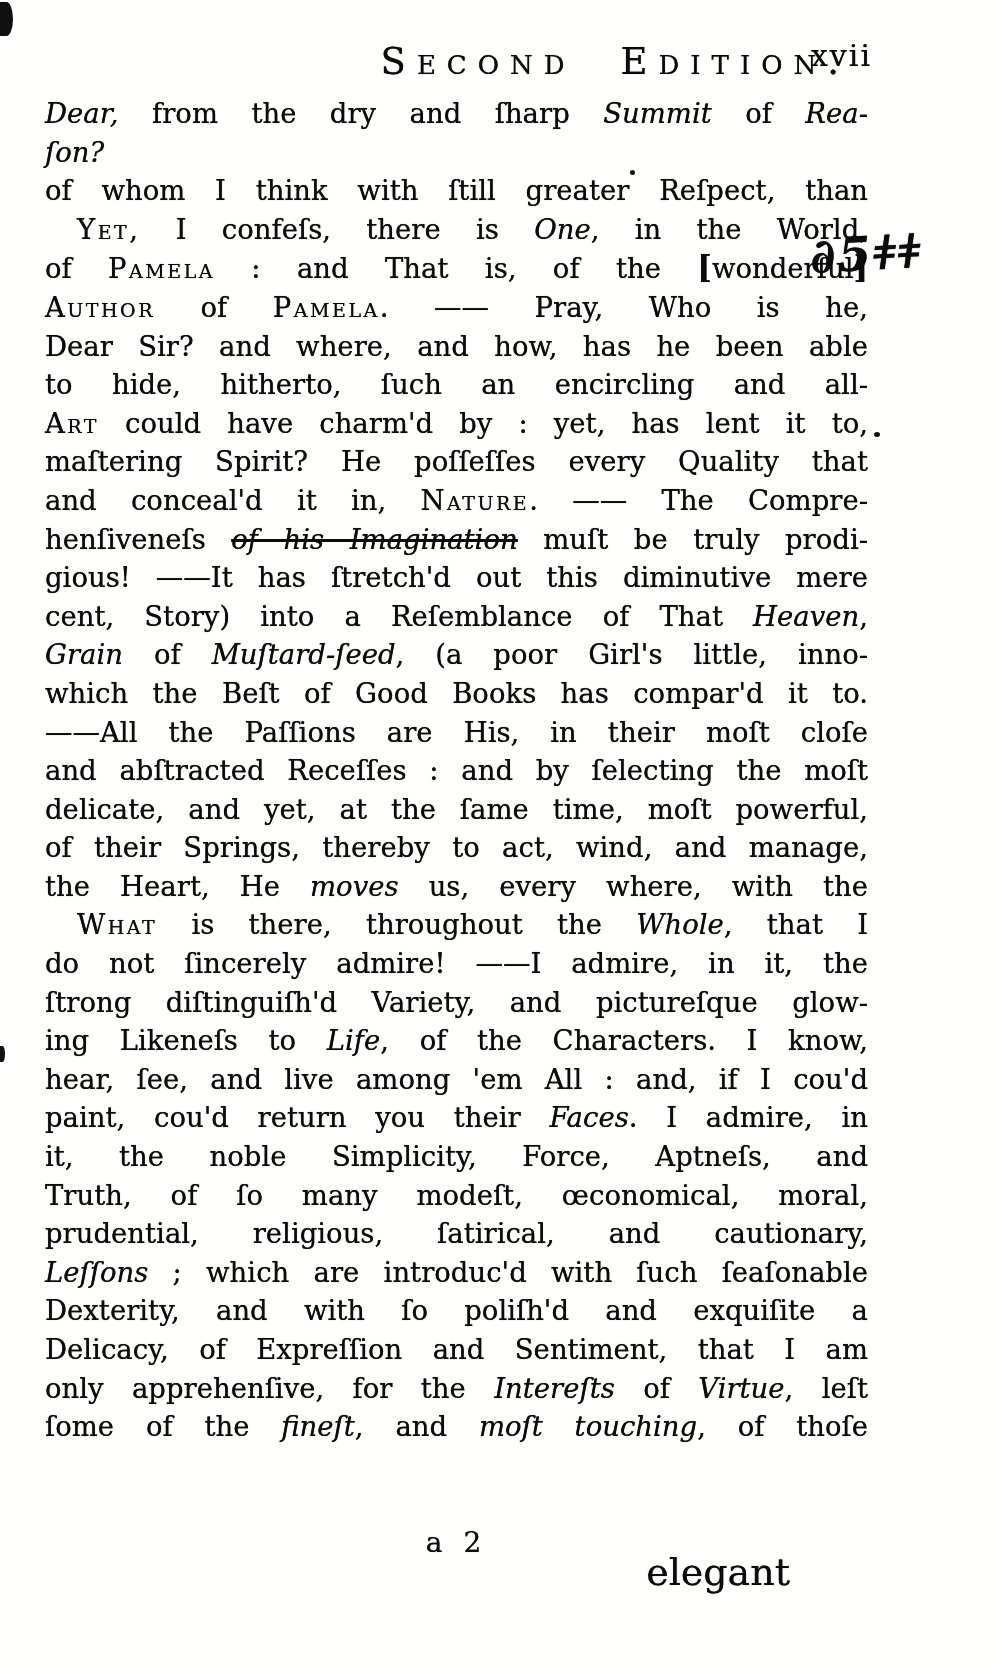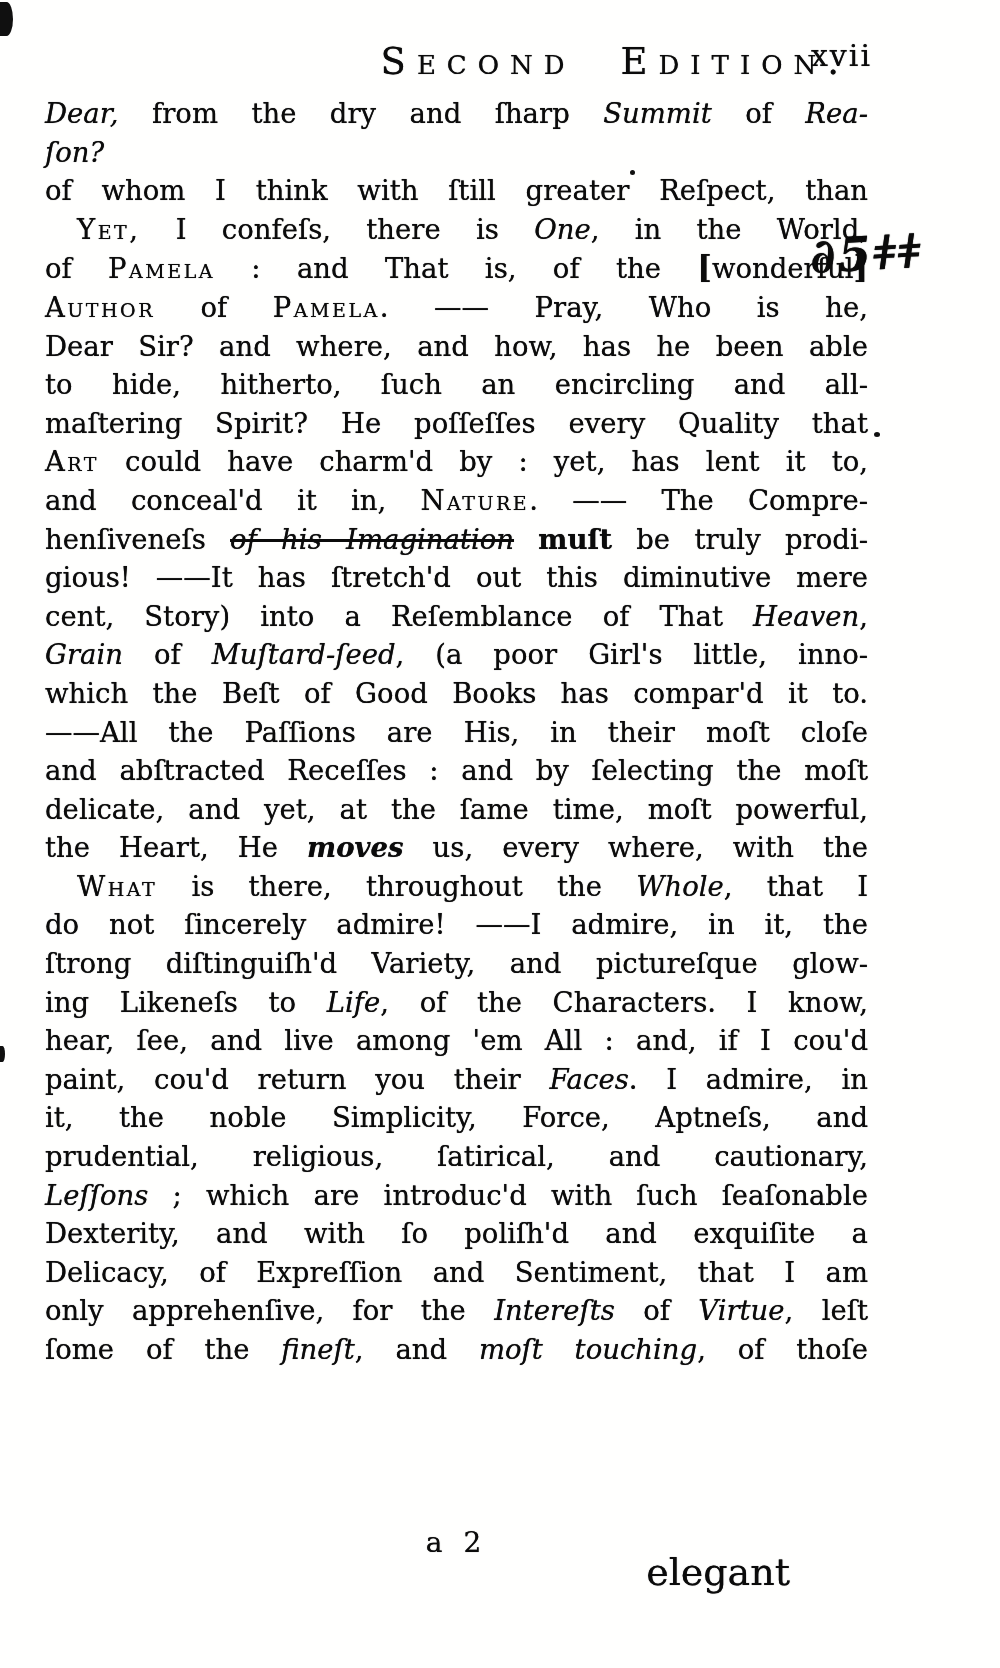--- a/index.html
+++ b/index.html
@@ -27,21 +27,21 @@
     font-size:30px;letter-spacing:2px;
   }
   .text-block{
     position:absolute;top:94px;left:45px;right:132px;
     font-size:27.5px;line-height:38.6px;
   }
   .line{text-align:justify;text-align-last:justify;white-space:normal;}
   .line.left{text-align-last:left;}
   .line.indent{text-indent:32px;}
   .it{font-style:italic;}
-  .b{font-weight:bold;}
+  .b{font-weight:normal;}
   .sc{font-variant:small-caps;letter-spacing:2.5px;}
   .hb{font-weight:bold;font-size:1.12em;}
   .st{text-decoration:line-through;text-decoration-thickness:2.5px;font-style:italic;}
   .margin-mark{
     position:absolute;left:810px;top:226px;
     font-size:47px;font-style:italic;font-weight:bold;
     letter-spacing:3px;transform:rotate(-3deg);
     text-shadow:0 0 1px #000;
   }
   .footer-signature{
@@ -71,39 +71,41 @@
 
   <main class="text-block">
       <div class="line"><span class="it">Dear,</span><span> from the dry and ſharp </span><span class="it">Summit</span><span> of </span><span class="it">Rea-</span></div>
       <div class="line left"><span class="it">ſon?</span></div>
       <div class="line"><span>of whom I think with ſtill greater Reſpect, than</span></div>
       <div class="line indent"><span class="sc">Yet,</span><span> I confeſs, there is </span><span class="it">One</span><span>, in the World,</span></div>
       <div class="line"><span>of </span><span class="sc">Pamela</span><span> : and That is, of the </span><span class="hb">[</span><span>wonderful</span><span class="hb">]</span></div>
       <div class="line"><span class="sc">Author</span><span> of </span><span class="sc">Pamela</span><span>. —— Pray, Who is he,</span></div>
       <div class="line"><span>Dear Sir? and where, and how, has he been able</span></div>
       <div class="line"><span>to hide, hitherto, ſuch an encircling and all-</span></div>
+      <div class="line"><span class="sc">Art</span><span> could have charm'd by : yet, has lent it to,</span></div>
       <div class="line"><span>maſtering Spirit? He poſſeſſes every Quality that</span></div>
-      <div class="line"><span class="sc">Art</span><span> could have charm'd by : yet, has lent it to,</span></div>
       <div class="line"><span>and conceal'd it in, </span><span class="sc">Nature</span><span>. —— The Compre-</span></div>
       <div class="line"><span>henſiveneſs </span><span class="st">of his Imagination</span><span> </span><span class="b">muſt</span><span> be truly prodi-</span></div>
       <div class="line"><span>gious! ——It has ſtretch'd out this diminutive mere</span></div>
       <div class="line"><span>cent, Story) into a Reſemblance of That </span><span class="it">Heaven</span><span>,</span></div>
       <div class="line"><span class="it">Grain</span><span> of </span><span class="it">Muſtard-ſeed</span><span>, (a poor Girl's little, inno-</span></div>
       <div class="line"><span>which the Beſt of Good Books has compar'd it to.</span></div>
       <div class="line"><span>——All the Paſſions are His, in their moſt cloſe</span></div>
       <div class="line"><span>and abſtracted Receſſes : and by ſelecting the moſt</span></div>
       <div class="line"><span>delicate, and yet, at the ſame time, moſt powerful,</span></div>
+      <div class="line"><span>of their Springs, thereby to act, wind, and manage,</span></div>
       <div class="line"><span>the Heart, He </span><span class="it b">moves</span><span> us, every where, with the</span></div>
       <div class="line indent"><span class="sc">What</span><span> is there, throughout the </span><span class="it">Whole</span><span>, that I</span></div>
       <div class="line"><span>do not ſincerely admire! ——I admire, in it, the</span></div>
       <div class="line"><span>ſtrong diſtinguiſh'd Variety, and pictureſque glow-</span></div>
       <div class="line"><span>ing Likeneſs to </span><span class="it">Life</span><span>, of the Characters.  I know,</span></div>
       <div class="line"><span>hear, ſee, and live among 'em All : and, if I cou'd</span></div>
       <div class="line"><span>paint, cou'd return you their </span><span class="it">Faces</span><span>.  I admire, in</span></div>
       <div class="line"><span>it, the noble Simplicity, Force, Aptneſs, and</span></div>
+      <div class="line"><span>Truth, of ſo many modeſt, œconomical, moral,</span></div>
       <div class="line"><span>prudential, religious, ſatirical, and cautionary,</span></div>
       <div class="line"><span class="it">Leſſons</span><span> ; which are introduc'd with ſuch ſeaſonable</span></div>
       <div class="line"><span>Dexterity, and with ſo poliſh'd and exquiſite a</span></div>
       <div class="line"><span>Delicacy, of Expreſſion and Sentiment, that I am</span></div>
       <div class="line"><span>only apprehenſive, for the </span><span class="it">Intereſts</span><span> of </span><span class="it">Virtue</span><span>, leſt</span></div>
       <div class="line"><span>ſome of the </span><span class="it">fineſt</span><span>, and </span><span class="it">moſt touching</span><span>, of thoſe</span></div>
     </main>
 
   <div class="footer-signature">a 2</div>
 

